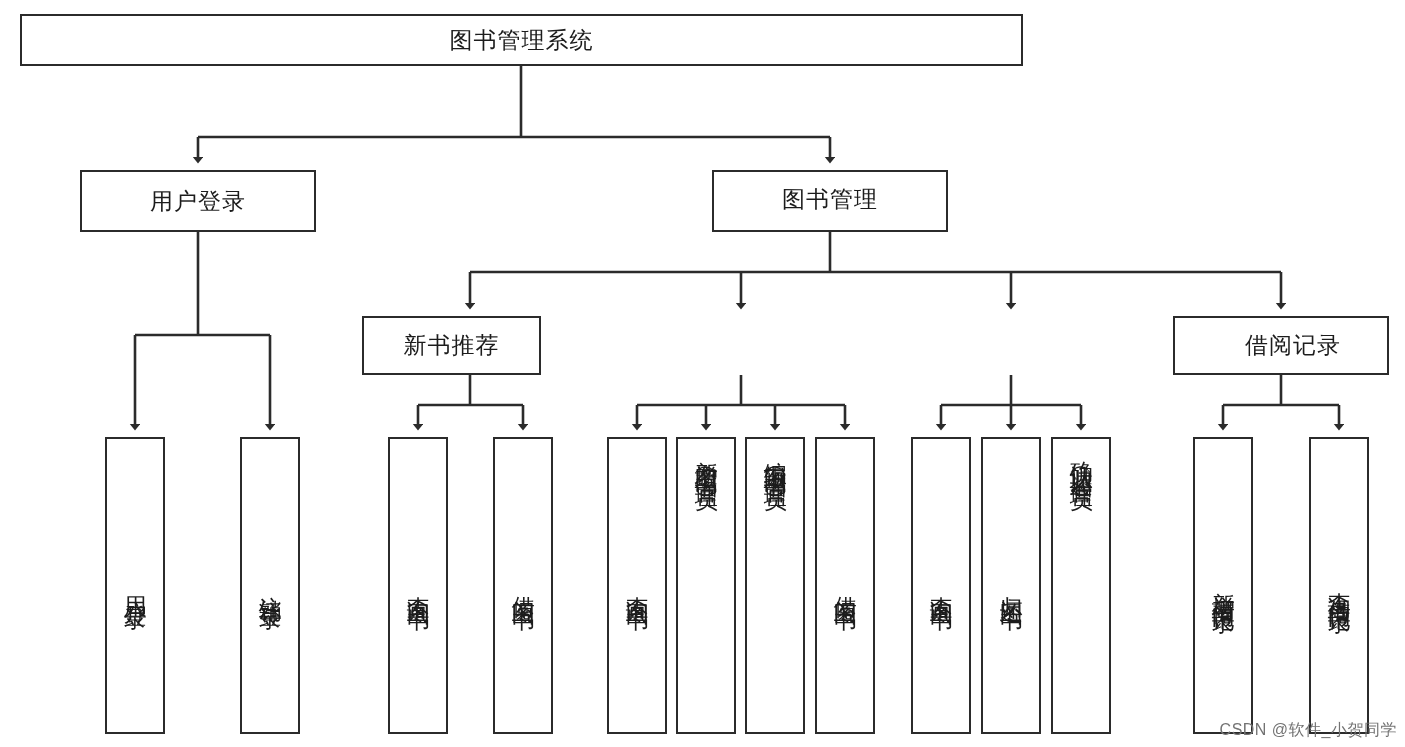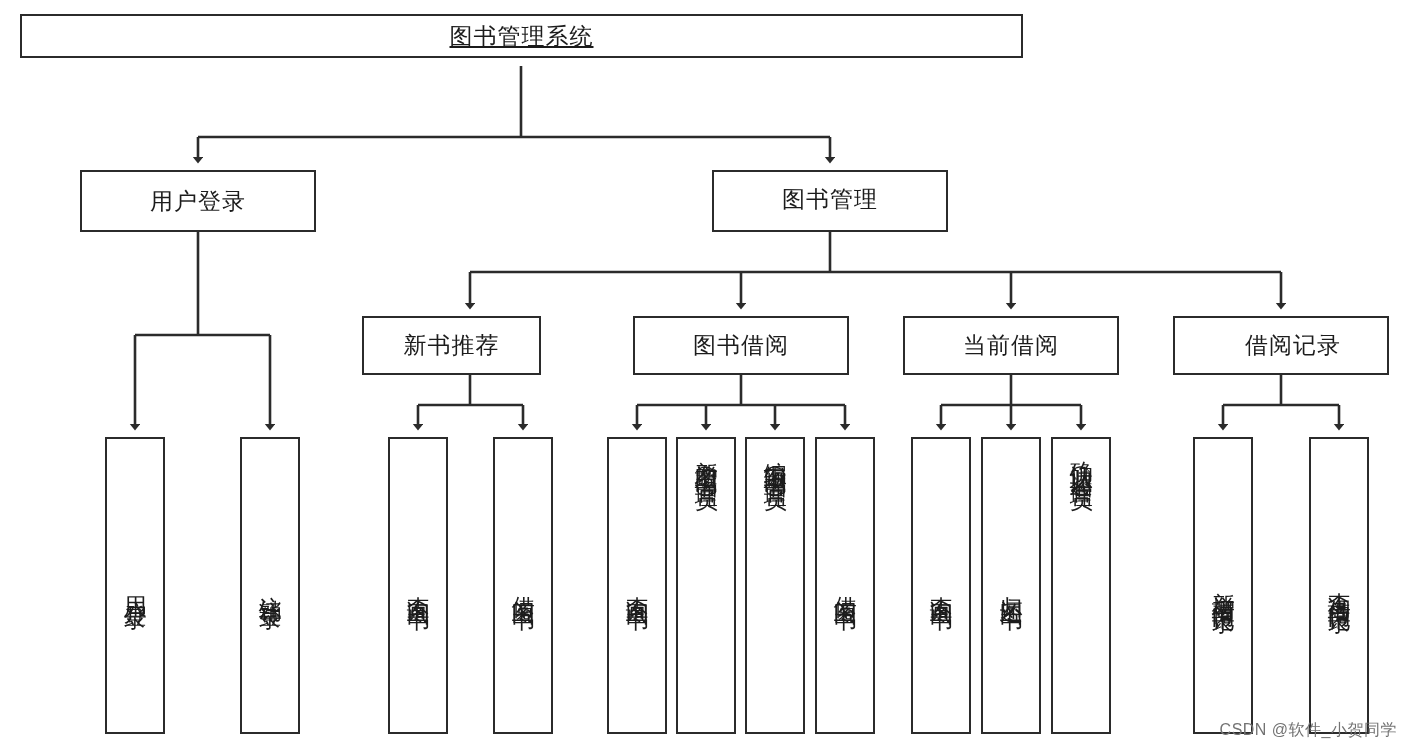--- a/index.html
+++ b/index.html
@@ -121,39 +121,33 @@
       <path d="M1011,405 L1011,427" marker-end="url(#arw)"></path>
       <path d="M1081,405 L1081,427" marker-end="url(#arw)"></path>
 
       <path d="M1281,375 L1281,405"></path>
       <path d="M1223,405 L1339,405"></path>
       <path d="M1223,405 L1223,427" marker-end="url(#arw)"></path>
       <path d="M1339,405 L1339,427" marker-end="url(#arw)"></path>
     </g>
   </svg>
 
-  <div class="node" style="left:20px;top:14px;width:1003px;height:44px;text-decoration:underline;">
+  <div class="node" style="left:20px;top:14px;width:1003px;height:52px;">
     <span class="label">图书管理系统</span>
   </div>
 
   <div class="node" style="left:80px;top:170px;width:236px;height:62px;">
     <span class="label">用户登录</span>
   </div>
   <div class="node" style="left:712px;top:170px;width:236px;height:62px;font-family:Liberation Mono, monospace;">
     <span class="label">图书管理</span>
   </div>
 
   <div class="node" style="left:362px;top:316px;width:179px;height:59px;">
     <span class="label">新书推荐</span>
-  </div>
-  <div class="node" style="left:633px;top:316px;width:216px;height:59px;">
-    <span class="label">图书借阅</span>
-  </div>
-  <div class="node" style="left:903px;top:316px;width:216px;height:59px;">
-    <span class="label">当前借阅</span>
   </div>
   <div class="node" style="left:1173px;top:316px;width:216px;height:59px;padding-left:24px;">
     <span class="label">借阅记录</span>
   </div>
 
   <div class="leaf center-v" style="left:105px;top:437px;width:60px;height:297px;">
     <span class="vlabel">用户登录</span>
   </div>
   <div class="leaf center-v" style="left:240px;top:437px;width:60px;height:297px;">
     <span class="vlabel">注销登录</span>

